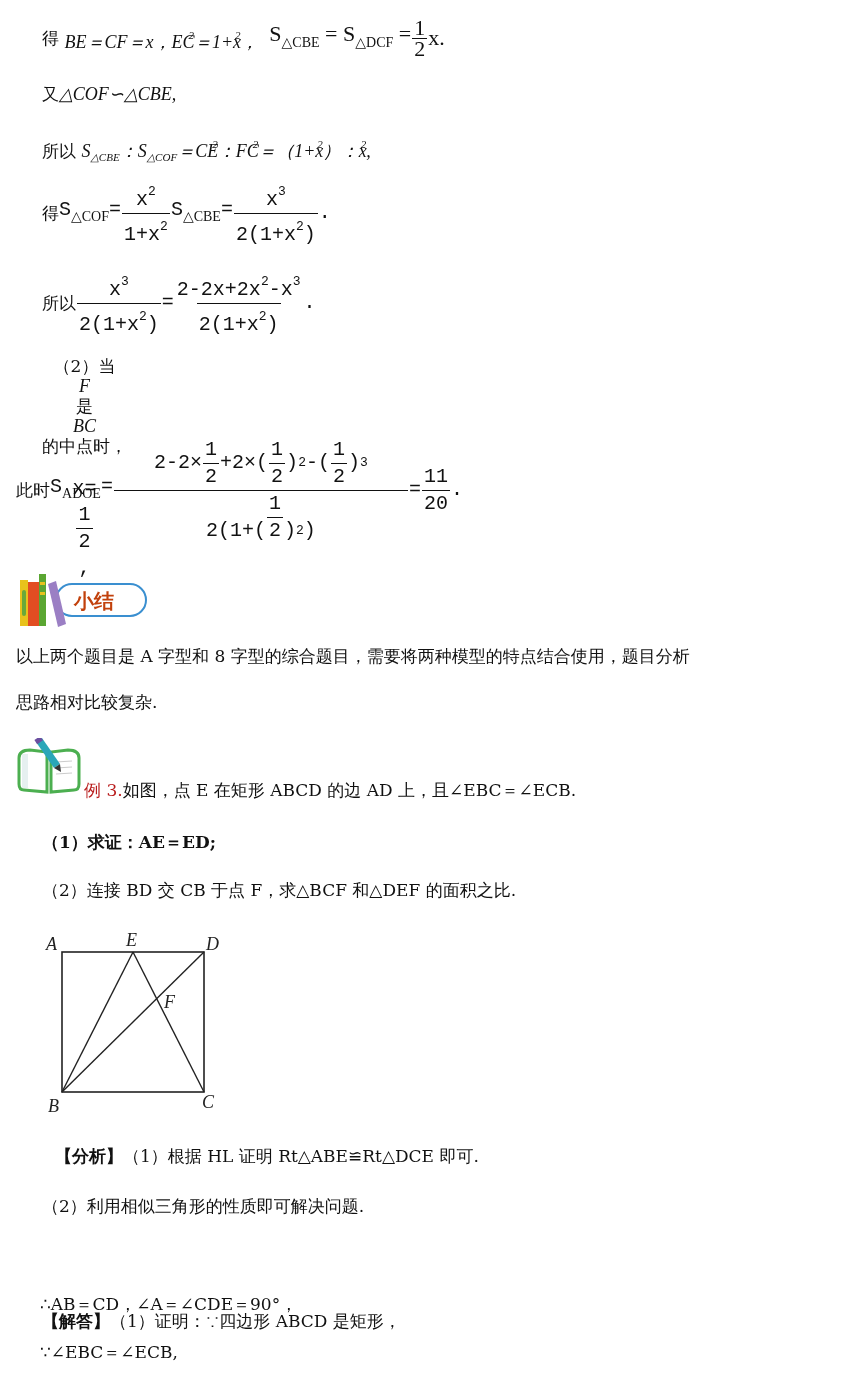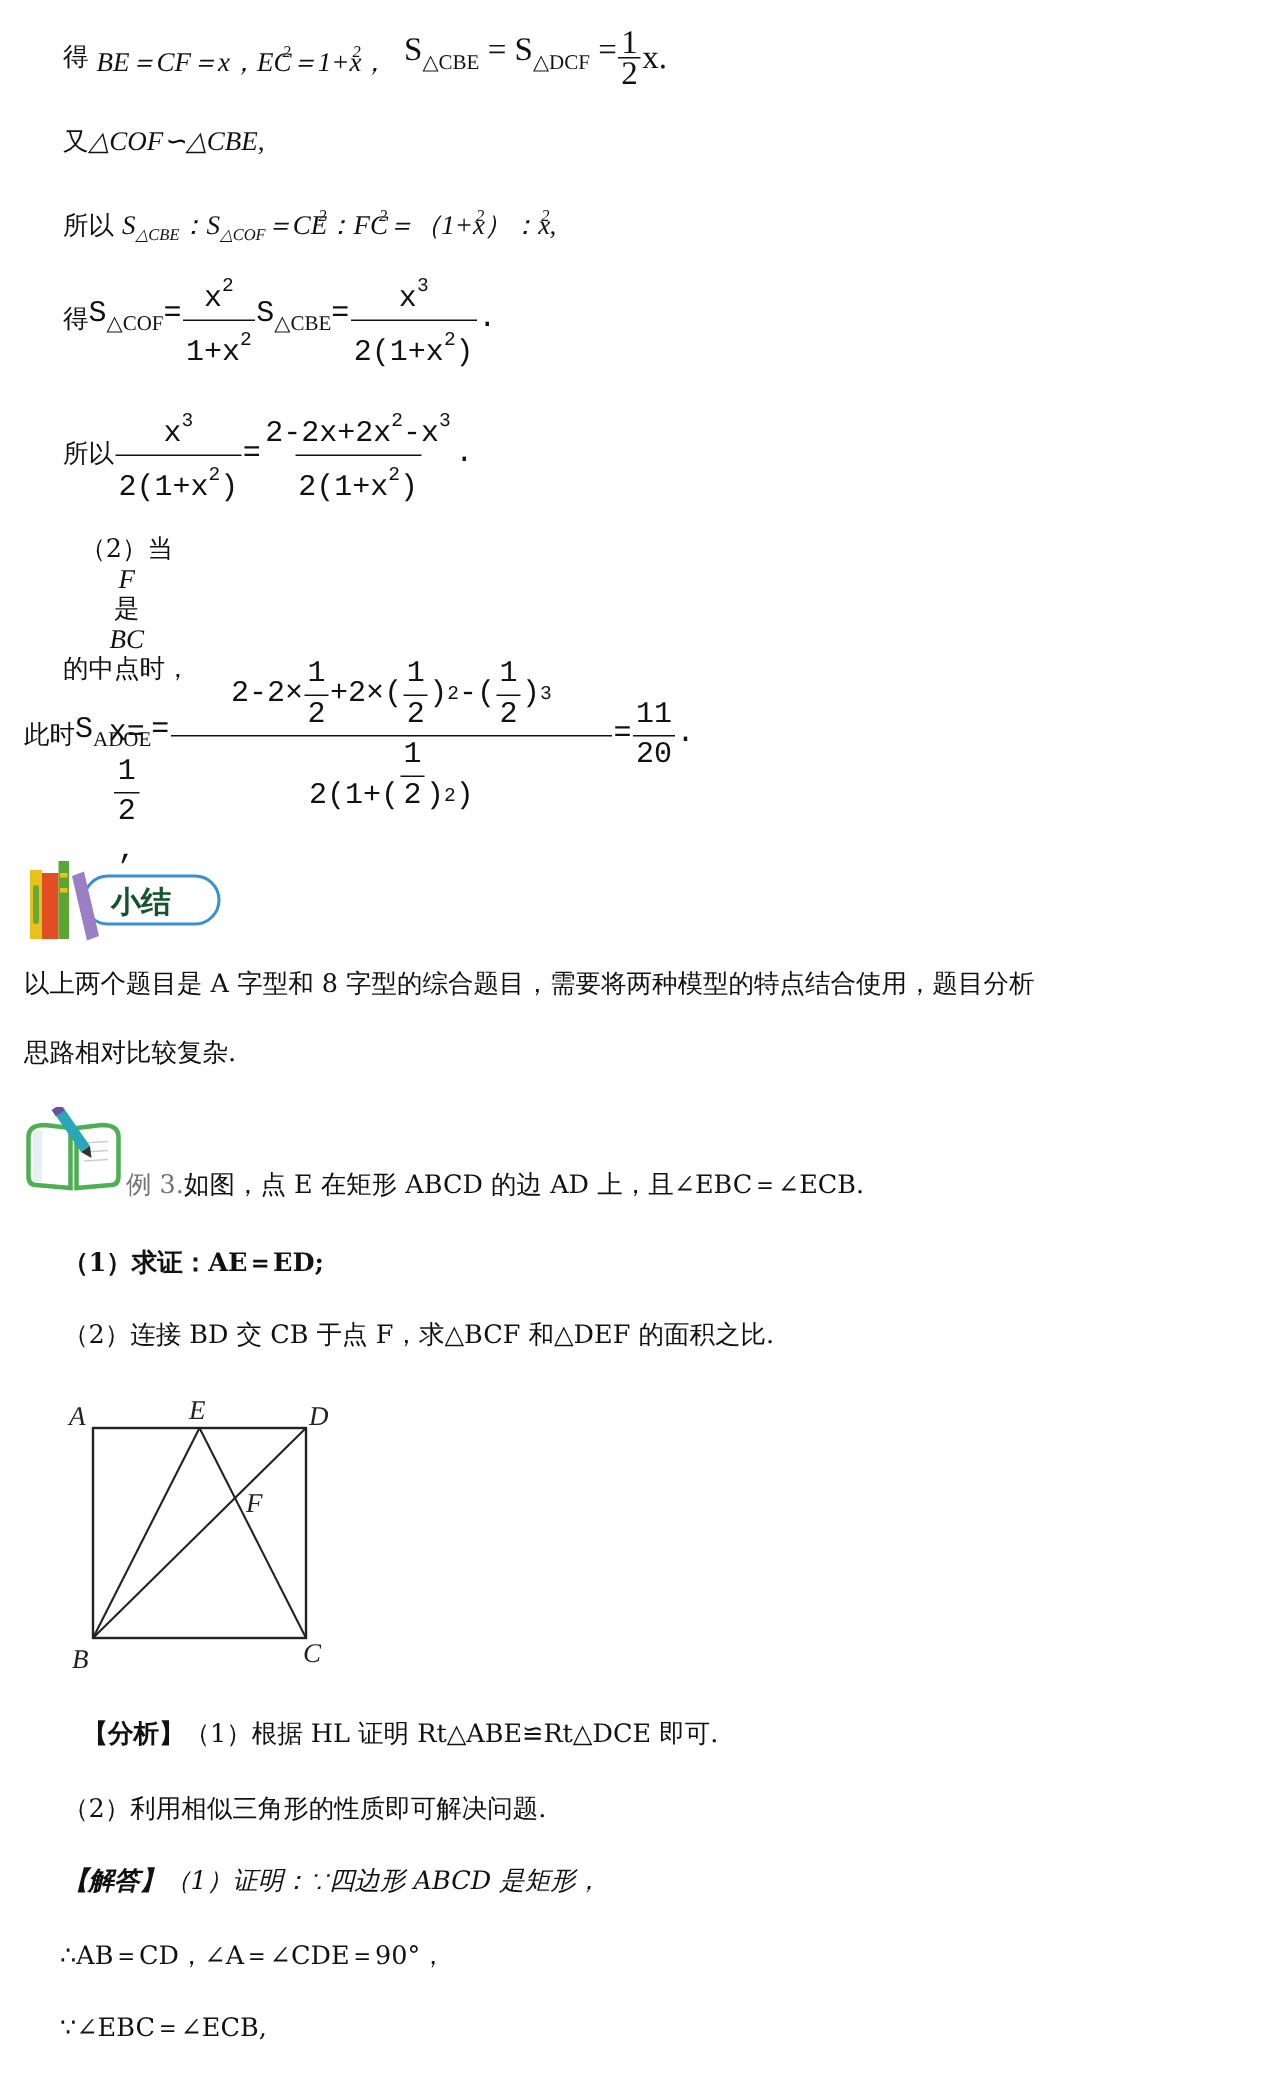--- a/index.html
+++ b/index.html
@@ -9,21 +9,21 @@
   .it { font-style:italic; font-family:"Liberation Serif", serif; font-size:18px; }
   .m { font-family:"Liberation Serif", serif; font-size:22px; }
   .sub { font-size:14px; vertical-align:-6px; font-family:"Liberation Serif", serif; }
   .subs { font-size:11px; vertical-align:-4px; font-style:italic; font-family:"Liberation Serif", serif; }
   .sup { font-size:11px; vertical-align:9px; margin-left:-6px; }
   .frac { display:inline-flex; flex-direction:column; align-items:center; vertical-align:middle; margin:0 1px; }
   .frac .num { padding:0 2px; }
   .frac .den { border-top:1.2px solid #111; padding:0 2px; }
   .fm { font-family:"Liberation Mono", monospace; font-size:20px; line-height:26px; }
   .fsup { font-size:13px; vertical-align:10px; }
-  .red { color:#737373; }
+  .red { color:#b91c1c; }
   svg { position:absolute; }
 </style>
 </head>
 <body>
 
 <div class="line" style="left:42px;top:18px;height:40px;display:flex;align-items:center;">
   <span>得</span>&nbsp;
   <span class="it">BE＝CF＝x，EC<span class="sup">2</span>＝1+x<span class="sup">2</span>，</span>&nbsp;&nbsp;
   <span class="m">S<span class="sub">△CBE</span> = S<span class="sub">△DCF</span> =</span>
   <span class="frac m">
@@ -116,21 +116,21 @@
   <svg width="130" height="56" style="left:0;top:0;">
     <rect x="38" y="12" width="90" height="32" rx="16" fill="#fff" stroke="#3a8fd0" stroke-width="2"></rect>
     <rect x="2" y="8" width="8" height="46" fill="#e8c21c"></rect>
     <rect x="4" y="18" width="4" height="26" rx="2" fill="#6aa83a"></rect>
     <rect x="10" y="10" width="11" height="44" fill="#e24d22"></rect>
     <rect x="21" y="2" width="7" height="52" fill="#5aa632"></rect>
     <rect x="22" y="10" width="5" height="3" fill="#e8c21c"></rect>
     <rect x="22" y="20" width="5" height="3" fill="#e8c21c"></rect>
     <polygon points="30,12 38,9 48,52 40,55" fill="#9b7fc4"></polygon>
   </svg>
-  <span style="position:absolute;left:56px;top:16px;color:#14532d;font-family:'DejaVu Sans',sans-serif;font-size:20px;font-weight:bold;">小结</span>
+  <span style="position:absolute;left:56px;top:16px;color:#c2410c;font-family:'DejaVu Sans',sans-serif;font-size:20px;font-weight:bold;">小结</span>
 </div>
 
 <div class="line" style="left:16px;top:646px;">以上两个题目是 A 字型和 8 字型的综合题目，需要将两种模型的特点结合使用，题目分析</div>
 <div class="line" style="left:16px;top:692px;">思路相对比较复杂.</div>
 
 <svg width="66" height="58" style="left:16px;top:738px;">
   <path d="M3 20 Q3 12 14 12 L31 14 L31 54 L8 52 Q3 52 3 46 Z" fill="#fff" stroke="#4caf50" stroke-width="3"></path>
   <path d="M63 20 Q63 12 52 12 L35 14 L35 54 L58 52 Q63 52 63 46 Z" fill="#fff" stroke="#4caf50" stroke-width="3"></path>
   <rect x="6" y="16" width="6" height="34" fill="#e6f0f0"></rect>
   <line x1="40" y1="24" x2="56" y2="23" stroke="#ccc"></line>
@@ -158,17 +158,17 @@
     <text x="126" y="80">F</text>
     <text x="10" y="184">B</text>
     <text x="164" y="180">C</text>
   </g>
 </svg>
 
 <div class="line" style="left:55px;top:1146px;">
   <span style="font-weight:bold;">【分析】</span><span>（1）根据 HL 证明 Rt△ABE≌Rt△DCE 即可.</span>
 </div>
 <div class="line" style="left:42px;top:1196px;">（2）利用相似三角形的性质即可解决问题.</div>
-<div class="line" style="left:42px;top:1244px;font-style:italic;">
+<div class="line" style="left:42px;top:1311px;">
   <span style="font-weight:bold;">【解答】</span><span>（1）证明：∵四边形 ABCD 是矩形，</span>
 </div>
 <div class="line" style="left:40px;top:1294px;">∴AB＝CD，∠A＝∠CDE＝90°，</div>
 <div class="line" style="left:40px;top:1342px;">∵∠EBC＝∠ECB,</div>
 
 </body></html>

